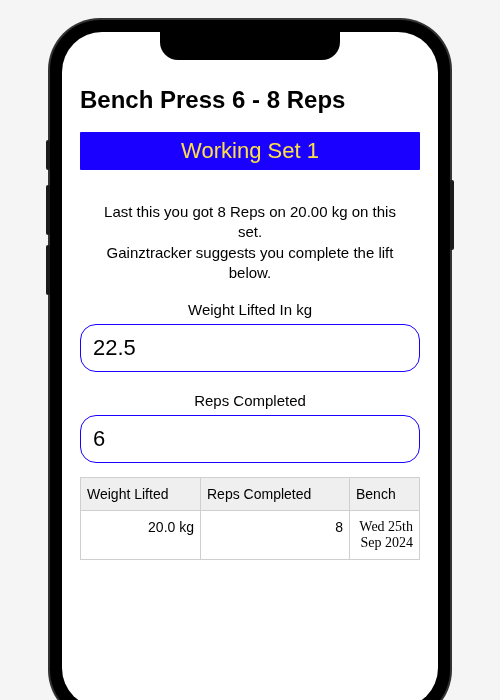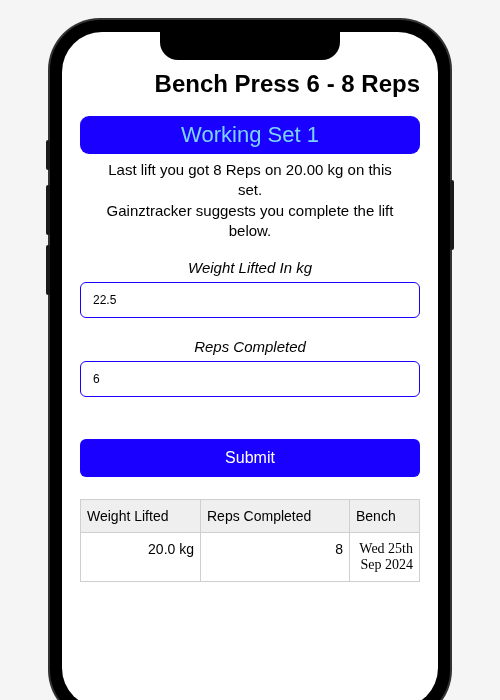--- a/index.html
+++ b/index.html
@@ -54,54 +54,54 @@
       z-index: 10;
     }
     .content {
       padding: 38px 18px 18px 18px;
       height: 100%;
       overflow: hidden;
     }
     .page-title {
       font-size: 24px;
       font-weight: bold;
-      text-align: right;
+      text-align: left;
       margin-bottom: 18px;
+      margin-top: 16px;
     }
     .set-header {
       background: #1a00ff;
-      color: #7dd3fc;
+      color: #fde047;
       font-size: 22px;
       text-align: center;
       padding: 6px 0;
-      border-radius: 9px;
-      margin-bottom: 6px;
+      border-radius: 1px;
+      margin-bottom: 32px;
     }
     .history-text {
       text-align: center;
       font-size: 15px;
       line-height: 1.35;
       margin: 0 18px 18px 18px;
     }
     .history-text .bold {
       font-weight: normal;
     }
     .field-label {
       text-align: center;
       font-size: 15px;
       margin-bottom: 6px;
       margin-top: 6px;
-      font-style: italic;
     }
     .text-input {
       width: 100%;
       border: 1.5px solid #1a00ff;
-      border-radius: 6px;
+      border-radius: 16px;
       padding: 10px 12px;
-      font-size: 12px;
+      font-size: 22px;
       margin-bottom: 14px;
       outline: none;
     }
     .submit-btn {
       display: block;
       width: 100%;
       background: #1a00ff;
       color: #fff;
       border: none;
       border-radius: 6px;
@@ -143,31 +143,30 @@
   <div class="phone-side-btn btn-right"></div>
   <div class="phone-screen">
     <div class="notch"></div>
     <div class="content">
 
       <h1 class="page-title">Bench Press 6 - 8 Reps</h1>
 
       <div class="set-header">Working Set 1</div>
 
       <p class="history-text">
-        <span>Last lift you got </span><span class="bold">8 Reps</span><span> on </span><span class="bold">20.00</span><span> kg on this set.</span><br>
+        <span>Last this you got </span><span class="bold">8 Reps</span><span> on </span><span class="bold">20.00</span><span> kg on this set.</span><br>
         <span class="bold">Gainztracker suggests you complete the lift below.</span>
       </p>
 
       <div class="field-label">Weight Lifted In kg</div>
       <input class="text-input" type="text" value="22.5" style="">
 
       <div class="field-label">Reps Completed</div>
       <input class="text-input" type="text" value="6" style="">
 
-      <button class="submit-btn">Submit</button>
 
       <table class="history">
         <thead>
           <tr>
             <th>Weight Lifted</th>
             <th>Reps Completed</th>
             <th>Bench</th>
           </tr>
         </thead>
         <tbody>

